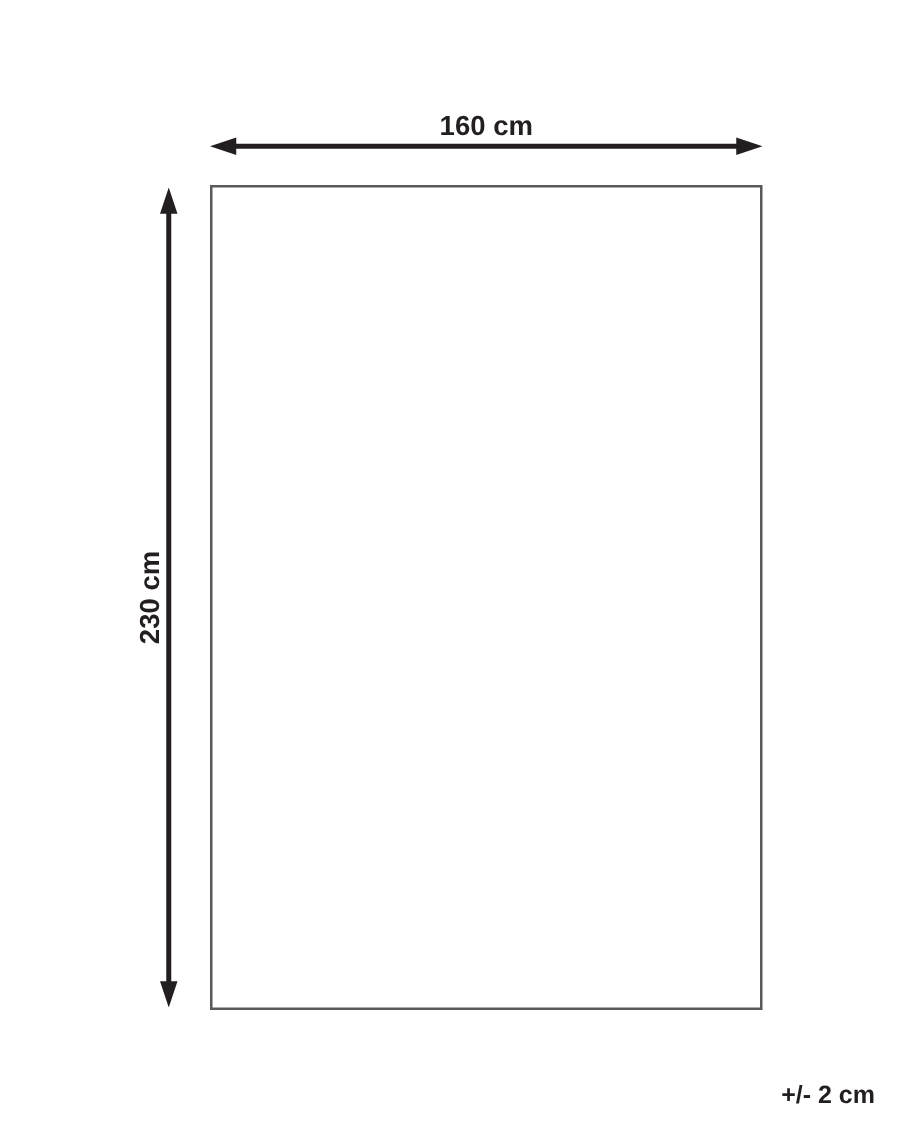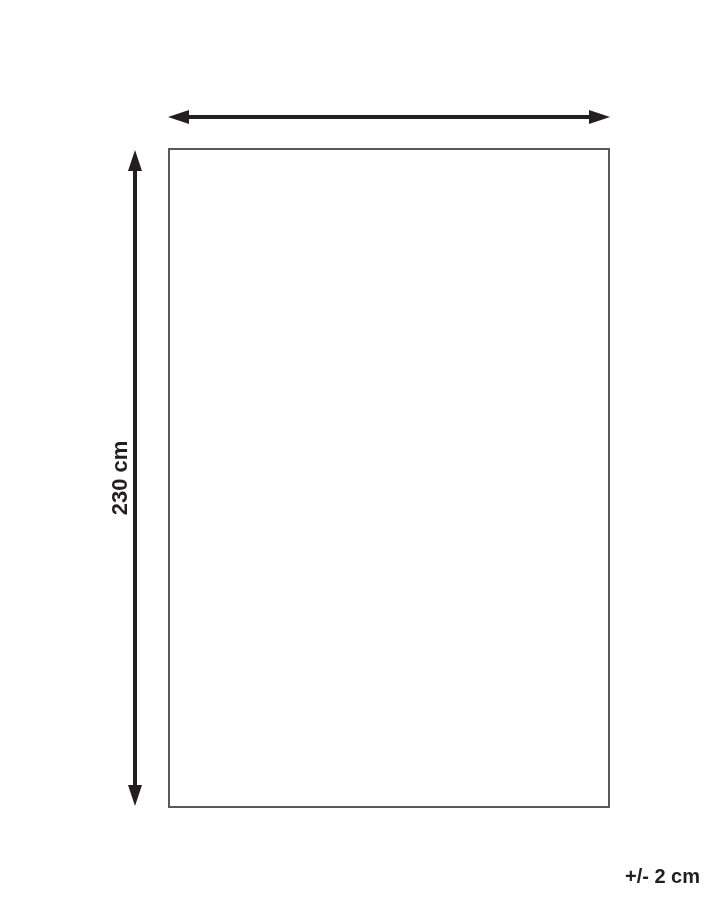--- a/index.html
+++ b/index.html
@@ -69,20 +69,21 @@
     text-align: right;
   }
 </style>
 </head>
 <body>
 
 <div class="canvas">
 
   <div class="product-outline"></div>
 
+  <div class="dim-label width-label">160 cm</div>
 
   <svg class="width-arrow" width="442" height="16" viewBox="0 0 442 16">
     <line x1="16" y1="8" x2="426" y2="8" stroke="#231f20" stroke-width="4"></line>
     <polygon points="0,8 21,1 21,15" fill="#231f20"></polygon>
     <polygon points="442,8 421,1 421,15" fill="#231f20"></polygon>
   </svg>
 
   <div class="dim-label height-label">230 cm</div>
 
   <svg class="height-arrow" width="16" height="656" viewBox="0 0 16 656">

